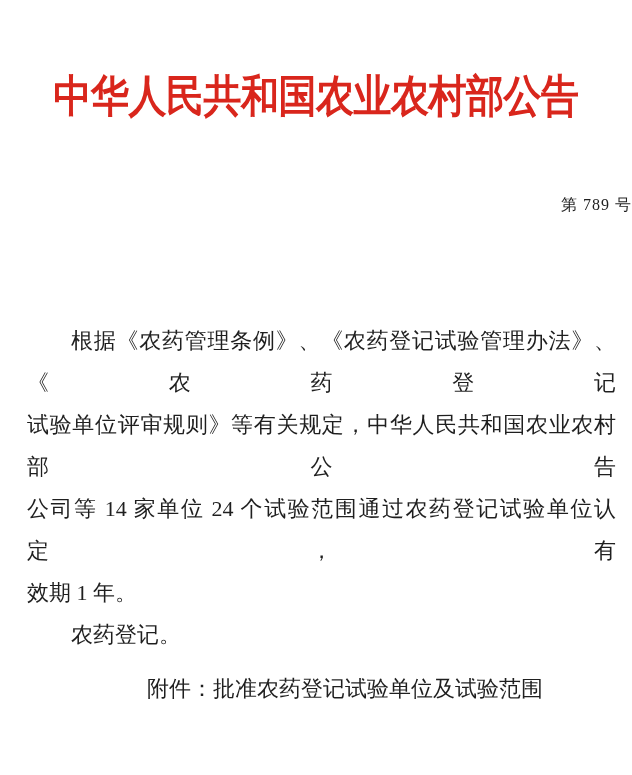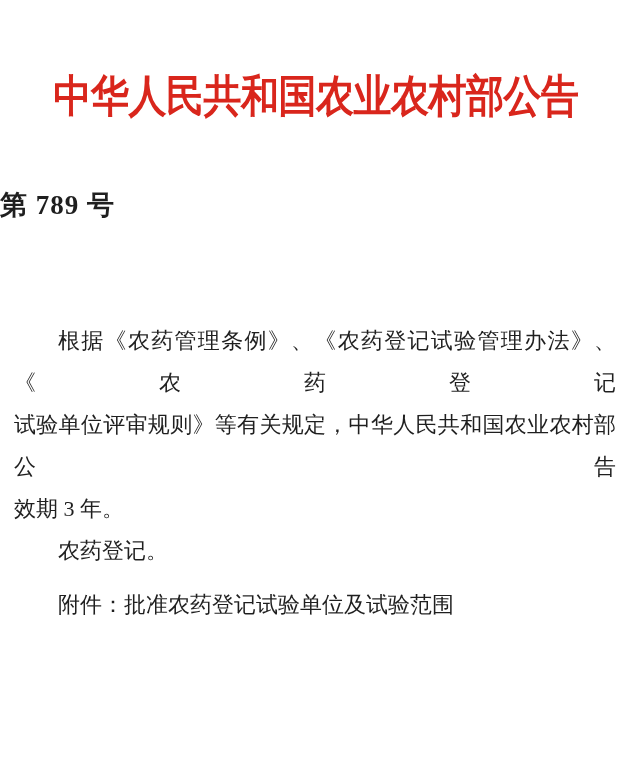--- a/index.html
+++ b/index.html
@@ -27,30 +27,29 @@
     font-size: 38px;
     font-weight: bold;
     letter-spacing: -0.5px;
     color: var(--title-red, #d9261c);
     transform: scaleY(1.16);
     transform-origin: center;
     white-space: nowrap;
   }
   .doc-number {
     margin-top: 73px;
-    text-align: left;
-    font-size: 27px;
+    text-align: right;
+    font-size: 16px;
     line-height: 24px;
     letter-spacing: 1px;
     color: var(--text-color, #1f1f1f);
-    font-weight: bold;
   }
   .body-block {
     margin-top: 103px;
-    padding-left: 14px;
+    padding-left: 27px;
     padding-right: 16px;
     font-size: 22px;
     line-height: 42px;
     color: var(--text-color, #1f1f1f);
   }
   .body-line {
     white-space: normal;
   }
   .body-line.justified {
     text-align: justify;
@@ -59,35 +58,37 @@
   .body-line.indented {
     text-indent: 44px;
   }
   .attachment-line {
     margin-top: 12px;
     padding-left: 14px;
     font-size: 22px;
     line-height: 42px;
     text-indent: 44px;
     color: var(--text-color, #1f1f1f);
+    text-align: center;
   }
 </style>
 </head>
 <body>
 
 <div class="page">
 
   <div class="title-row">
     <span class="title-text">中华人民共和国农业农村部公告</span>
   </div>
 
   <div class="doc-number">第 789 号</div>
 
   <div class="body-block">
     <div class="body-line justified indented">根据《农药管理条例》、《农药登记试验管理办法》、《农药登记</div>
     <div class="body-line justified">试验单位评审规则》等有关规定，中华人民共和国农业农村部公告</div>
-    <div class="body-line">效期 3 年。</div>
+    <div class="body-line justified">公司等 14 家单位 24 个试验范围通过农药登记试验单位认定，有</div>
+    <div class="body-line">效期 1 年。</div>
     <div class="body-line indented">农药登记。</div>
   </div>
 
   <div class="attachment-line">附件：批准农药登记试验单位及试验范围</div>
 
 </div>
 
 </body></html>

